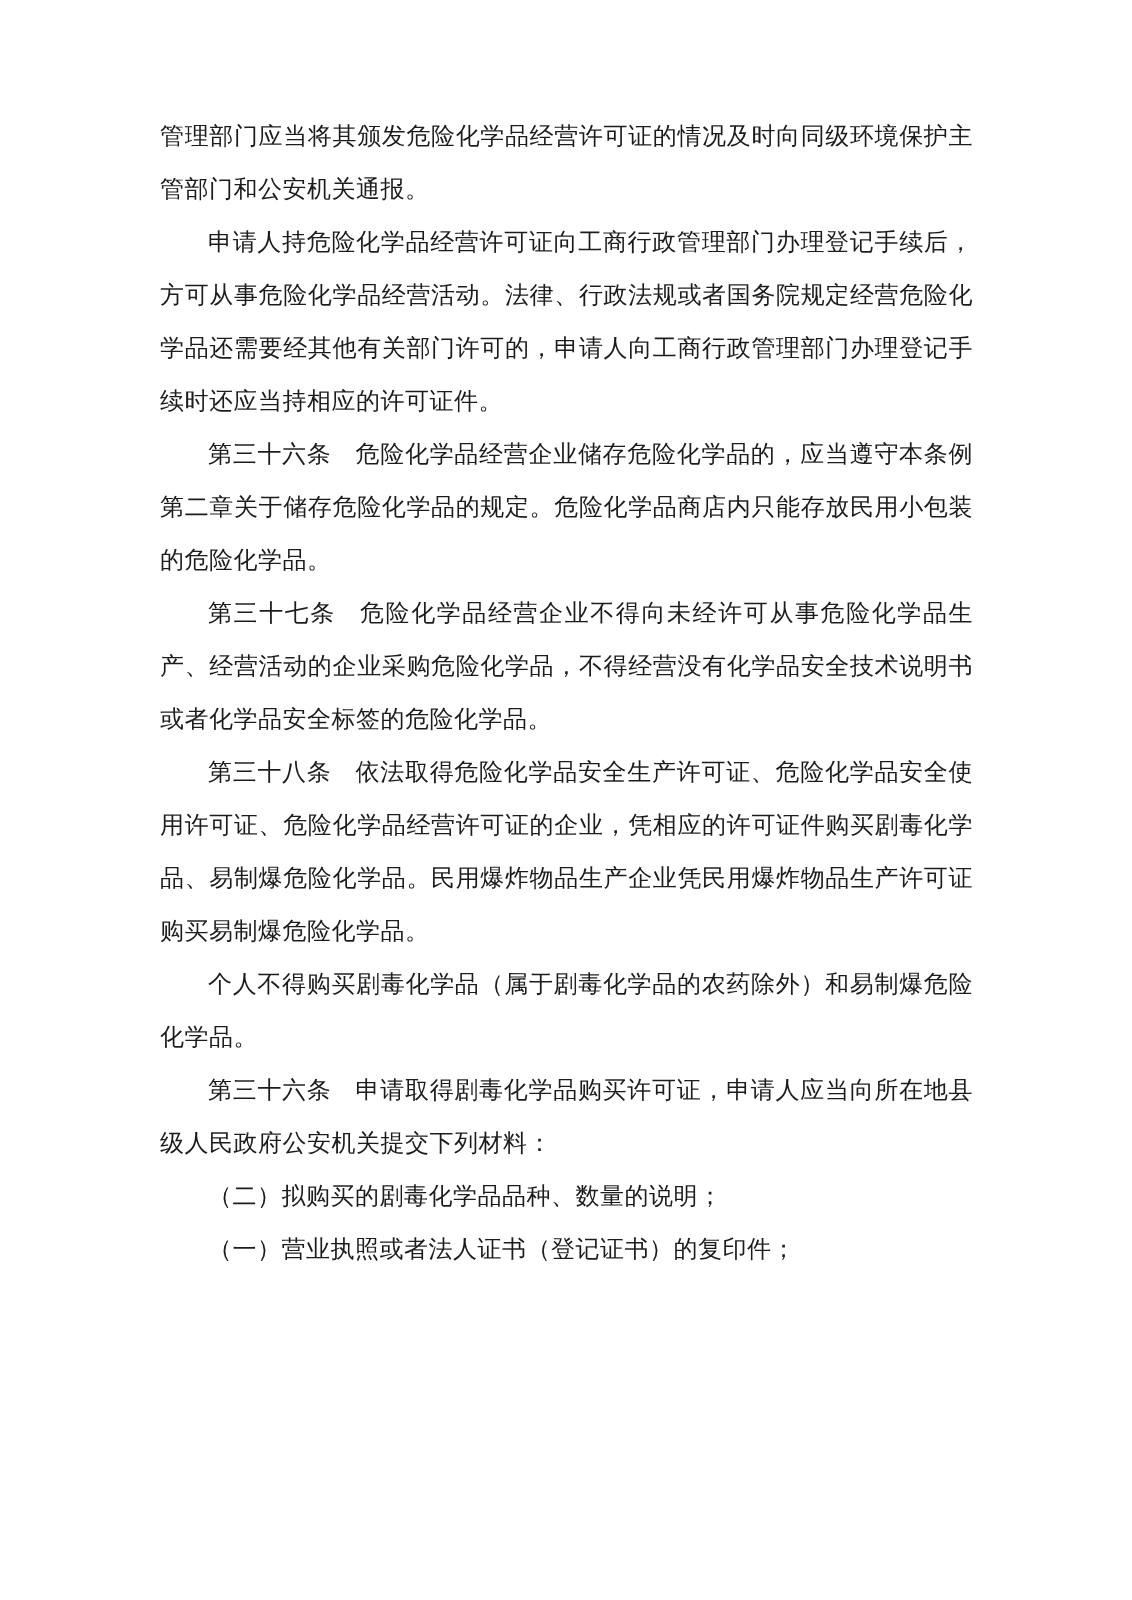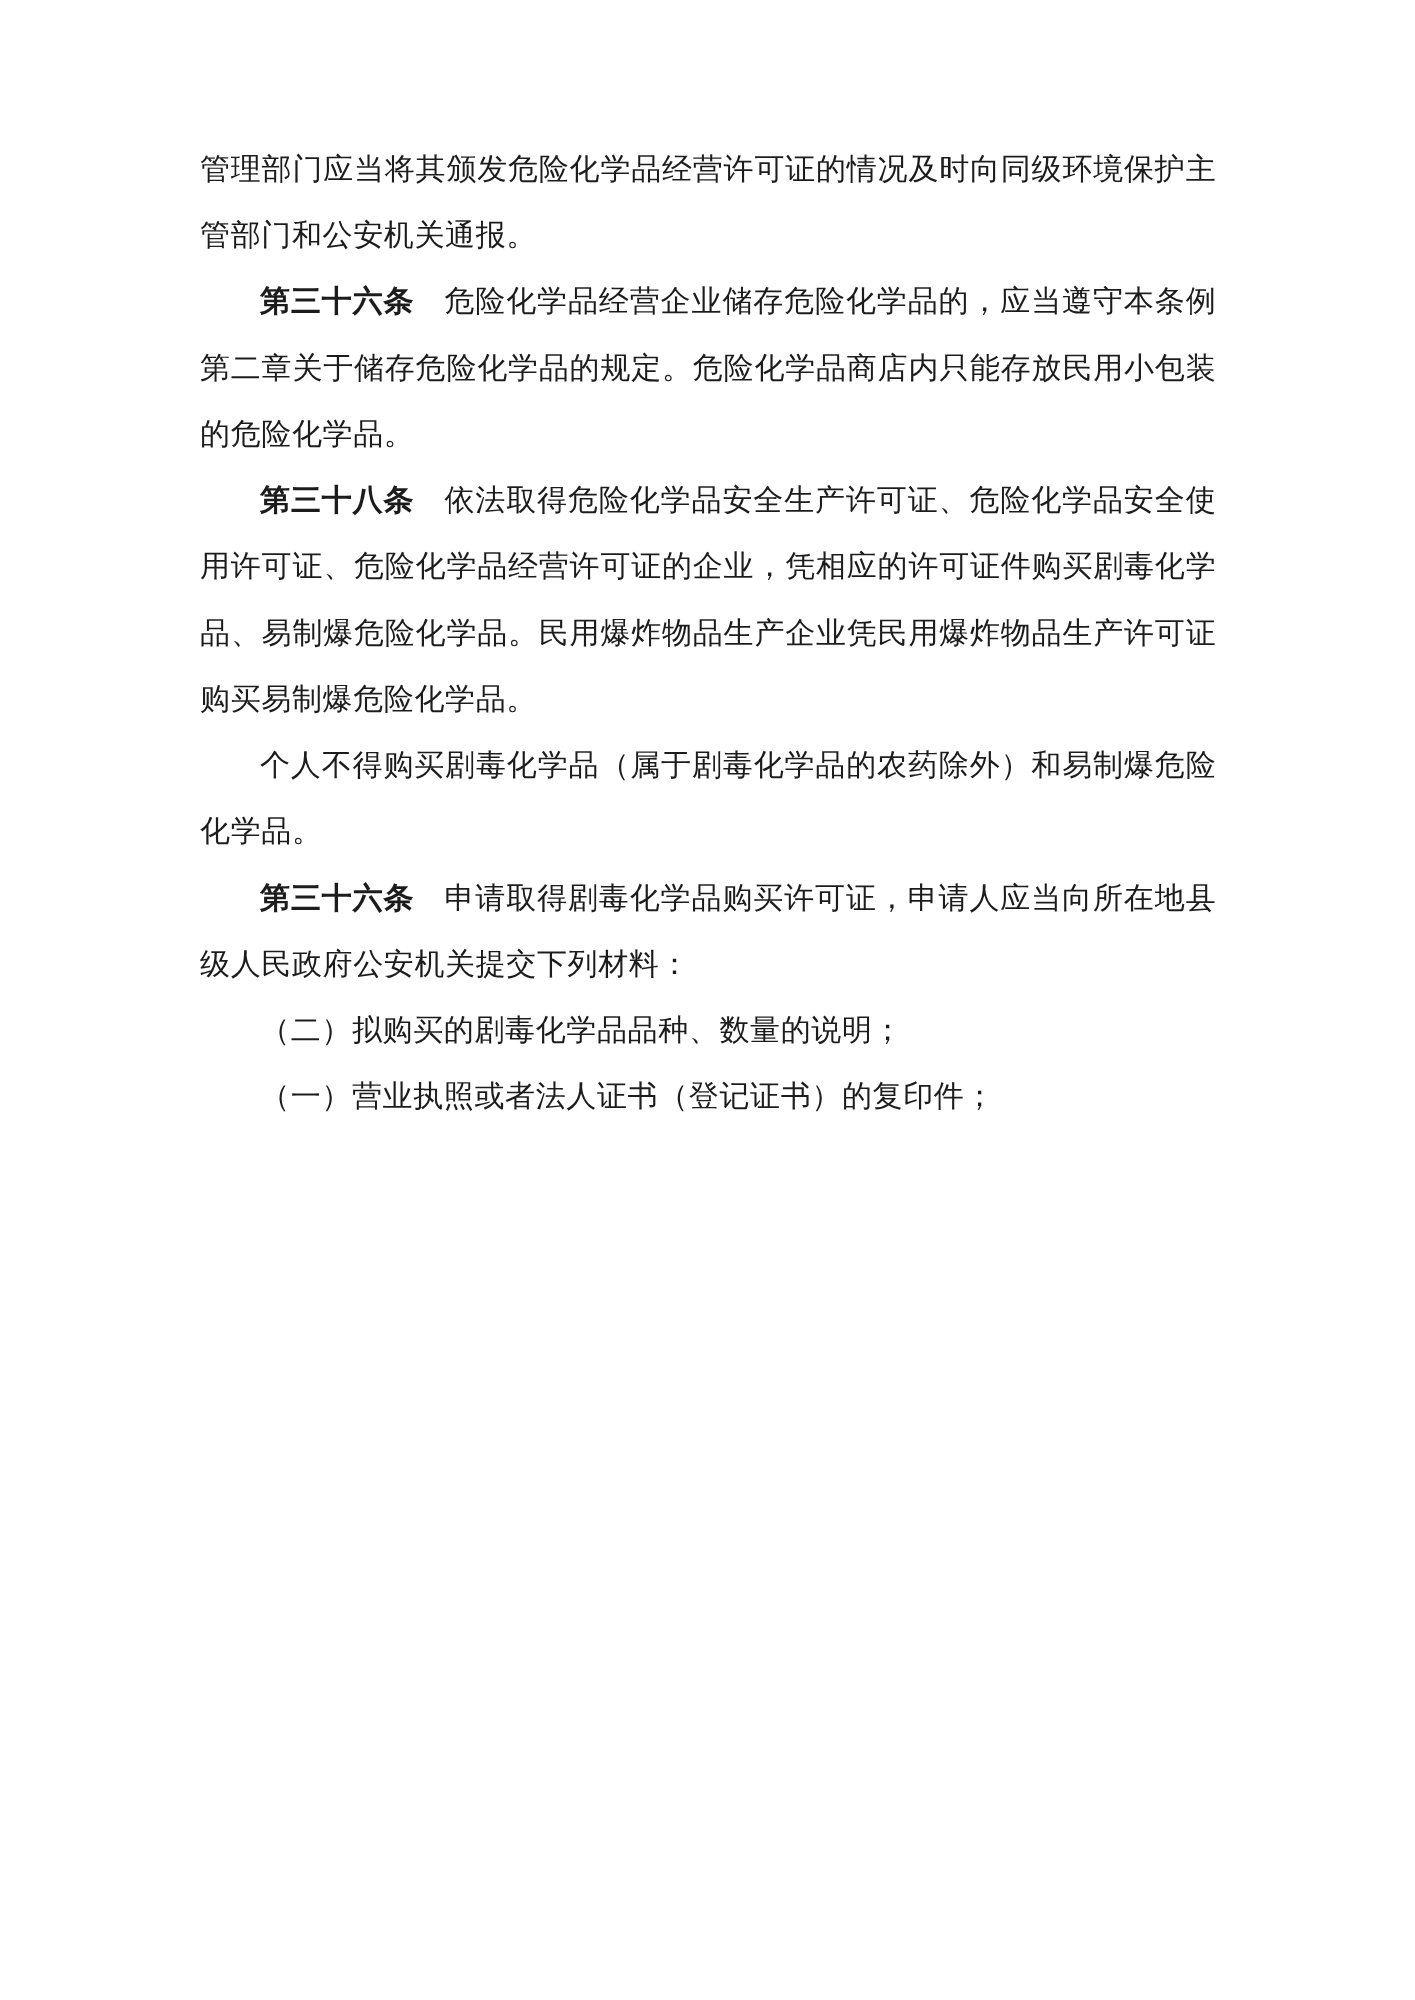--- a/index.html
+++ b/index.html
@@ -27,37 +27,39 @@
     font-size: 24px;
     line-height: 53px;
     text-align: justify;
     letter-spacing: 0.5px;
     word-break: break-all;
   }
   .para.indent {
     text-indent: 2em;
   }
   .lead {
-    font-weight: bold;
+    font-weight: normal;
     margin-right: 1em;
   }
   .lead:empty {
     display: none;
   }
 </style>
 </head>
 <body>
 
 <div class="page">
 
   <p class="para"><span>管理部门应当将其颁发危险化学品经营许可证的情况及时向同级环境保护主管部门和公安机关通报。</span></p>
 
+  <p class="para indent"><span>申请人持危险化学品经营许可证向工商行政管理部门办理登记手续后，方可从事危险化学品经营活动。法律、行政法规或者国务院规定经营危险化学品还需要经其他有关部门许可的，申请人向工商行政管理部门办理登记手续时还应当持相应的许可证件。</span></p>
 
   <p class="para indent"><b class="lead">第三十六条</b><span>危险化学品经营企业储存危险化学品的，应当遵守本条例第二章关于储存危险化学品的规定。危险化学品商店内只能存放民用小包装的危险化学品。</span></p>
 
+  <p class="para indent"><b class="lead">第三十七条</b><span>危险化学品经营企业不得向未经许可从事危险化学品生产、经营活动的企业采购危险化学品，不得经营没有化学品安全技术说明书或者化学品安全标签的危险化学品。</span></p>
 
   <p class="para indent"><b class="lead">第三十八条</b><span>依法取得危险化学品安全生产许可证、危险化学品安全使用许可证、危险化学品经营许可证的企业，凭相应的许可证件购买剧毒化学品、易制爆危险化学品。民用爆炸物品生产企业凭民用爆炸物品生产许可证购买易制爆危险化学品。</span></p>
 
 
   <p class="para indent"><span>个人不得购买剧毒化学品（属于剧毒化学品的农药除外）和易制爆危险化学品。</span></p>
 
   <p class="para indent"><b class="lead">第三十六条</b><span>申请取得剧毒化学品购买许可证，申请人应当向所在地县级人民政府公安机关提交下列材料：</span></p>
 
   <p class="para indent"><span>（二）拟购买的剧毒化学品品种、数量的说明；</span></p>
 

